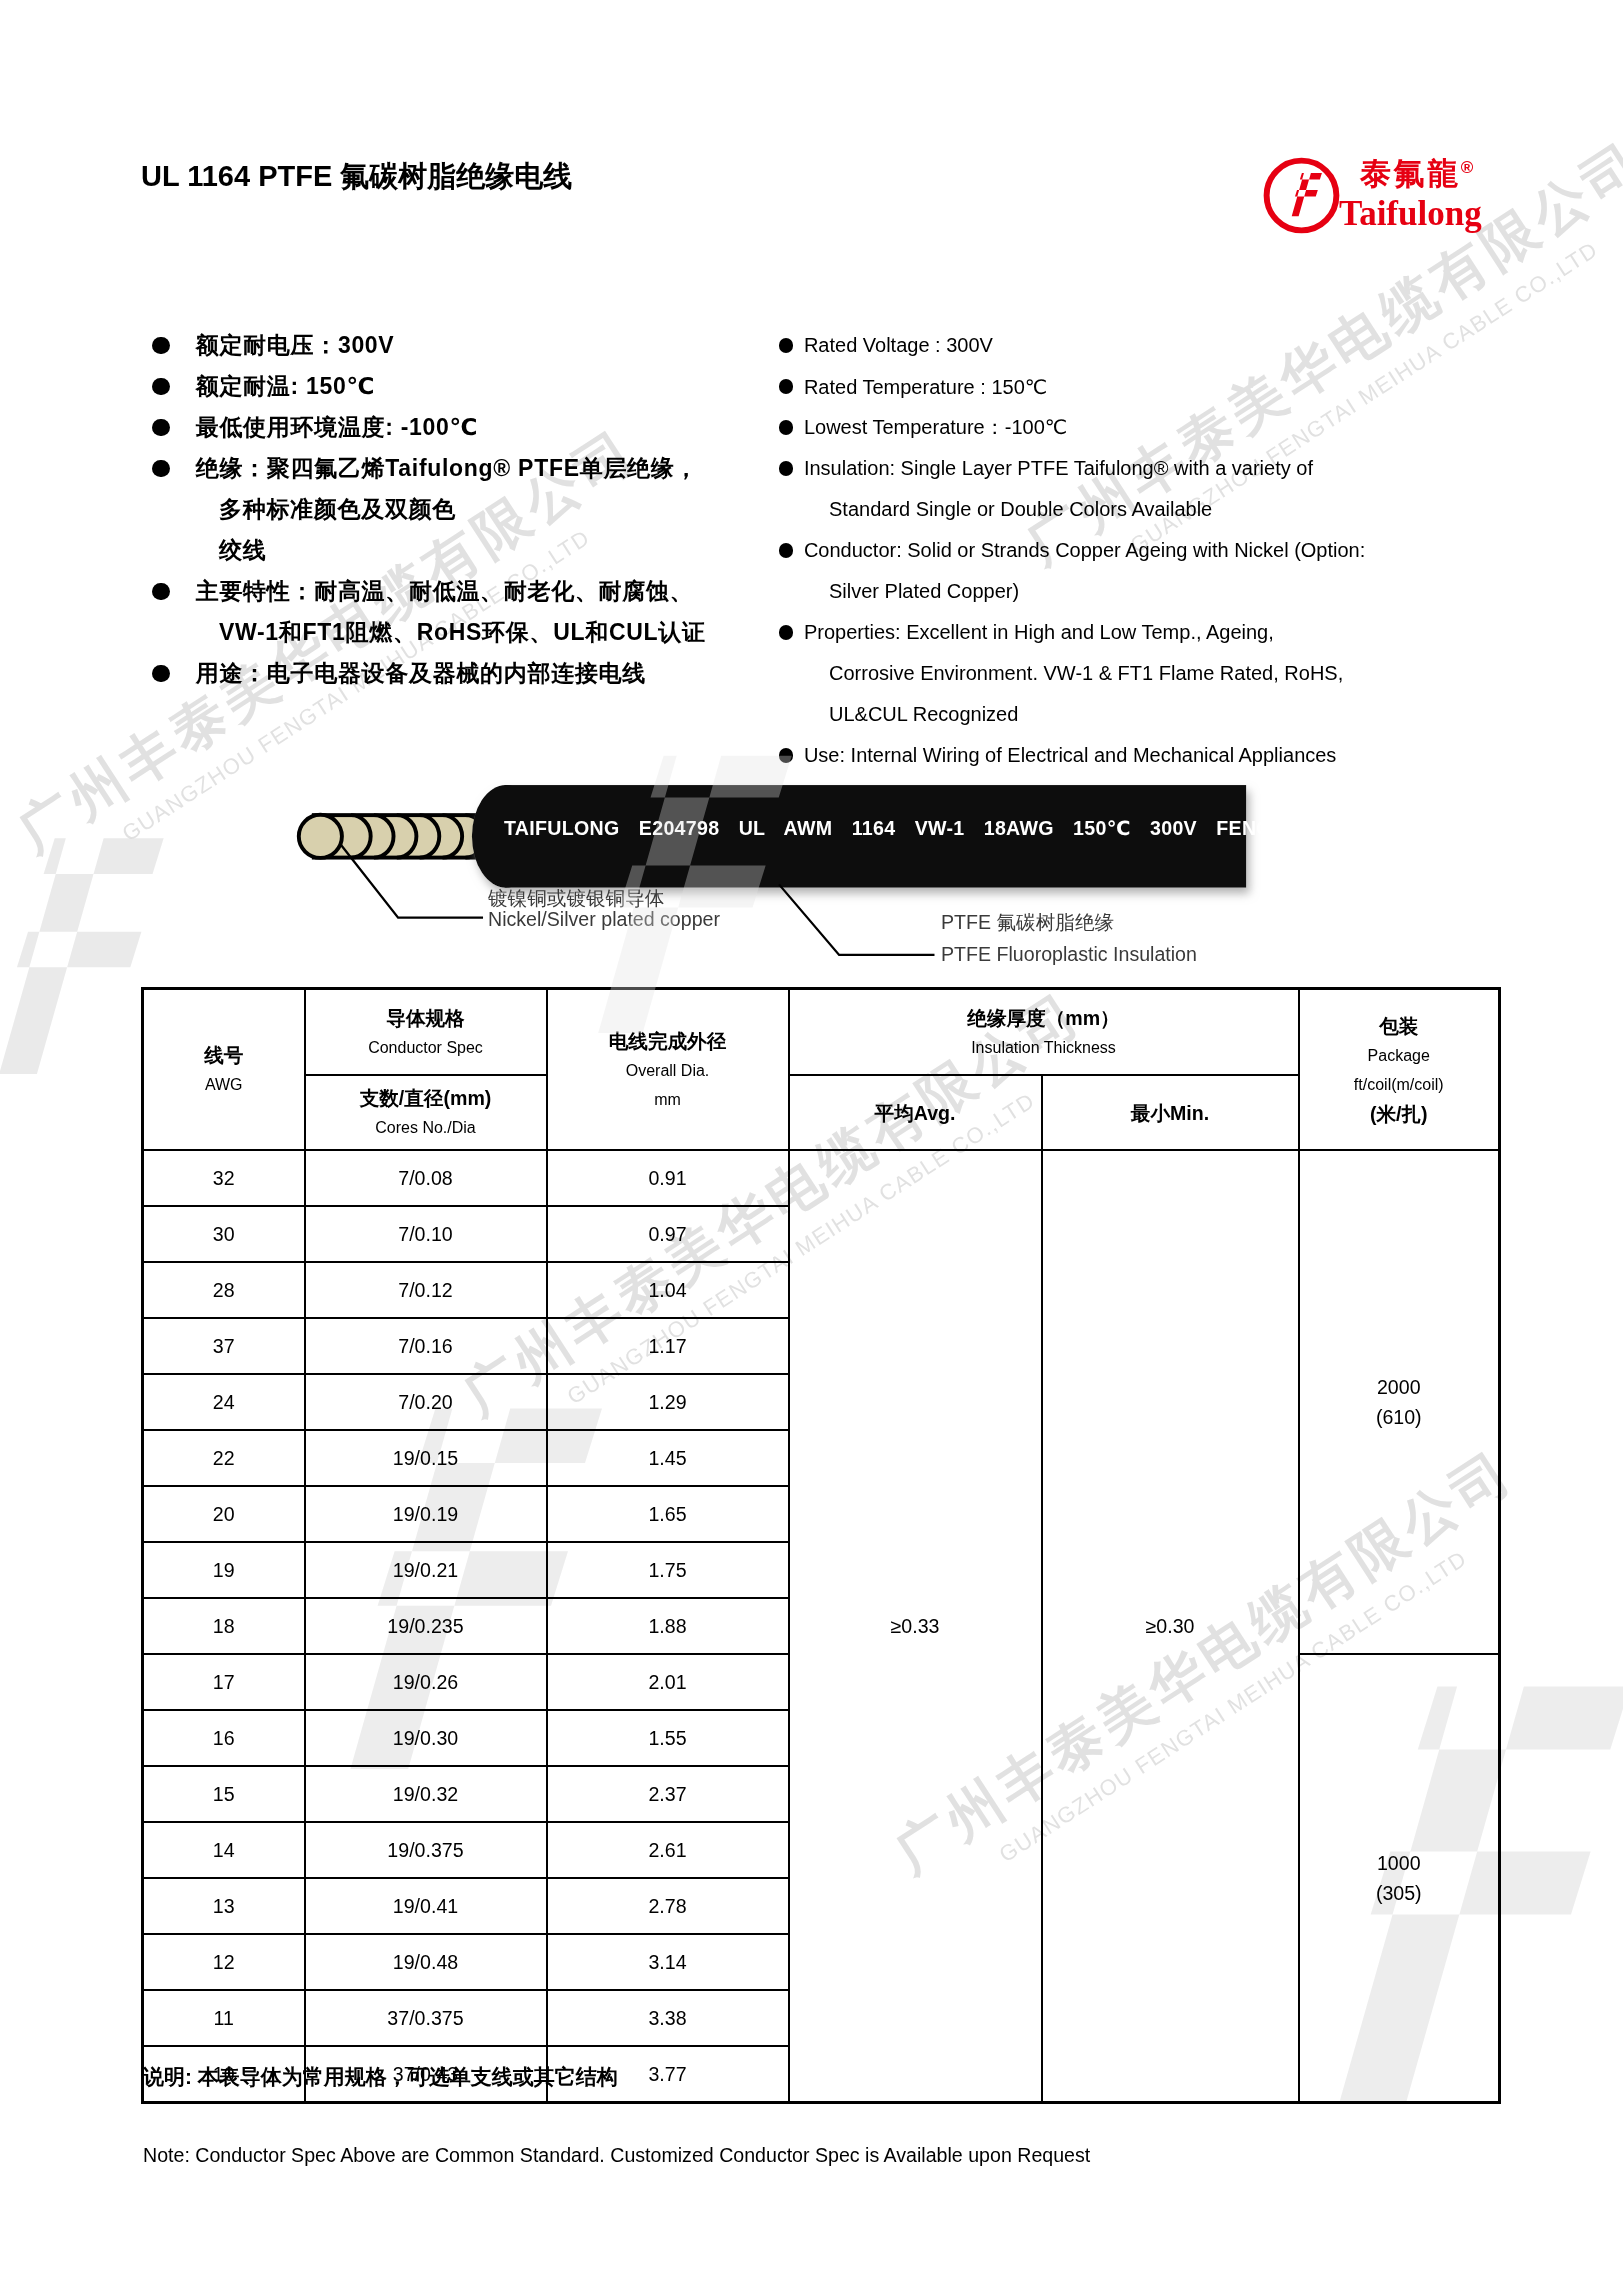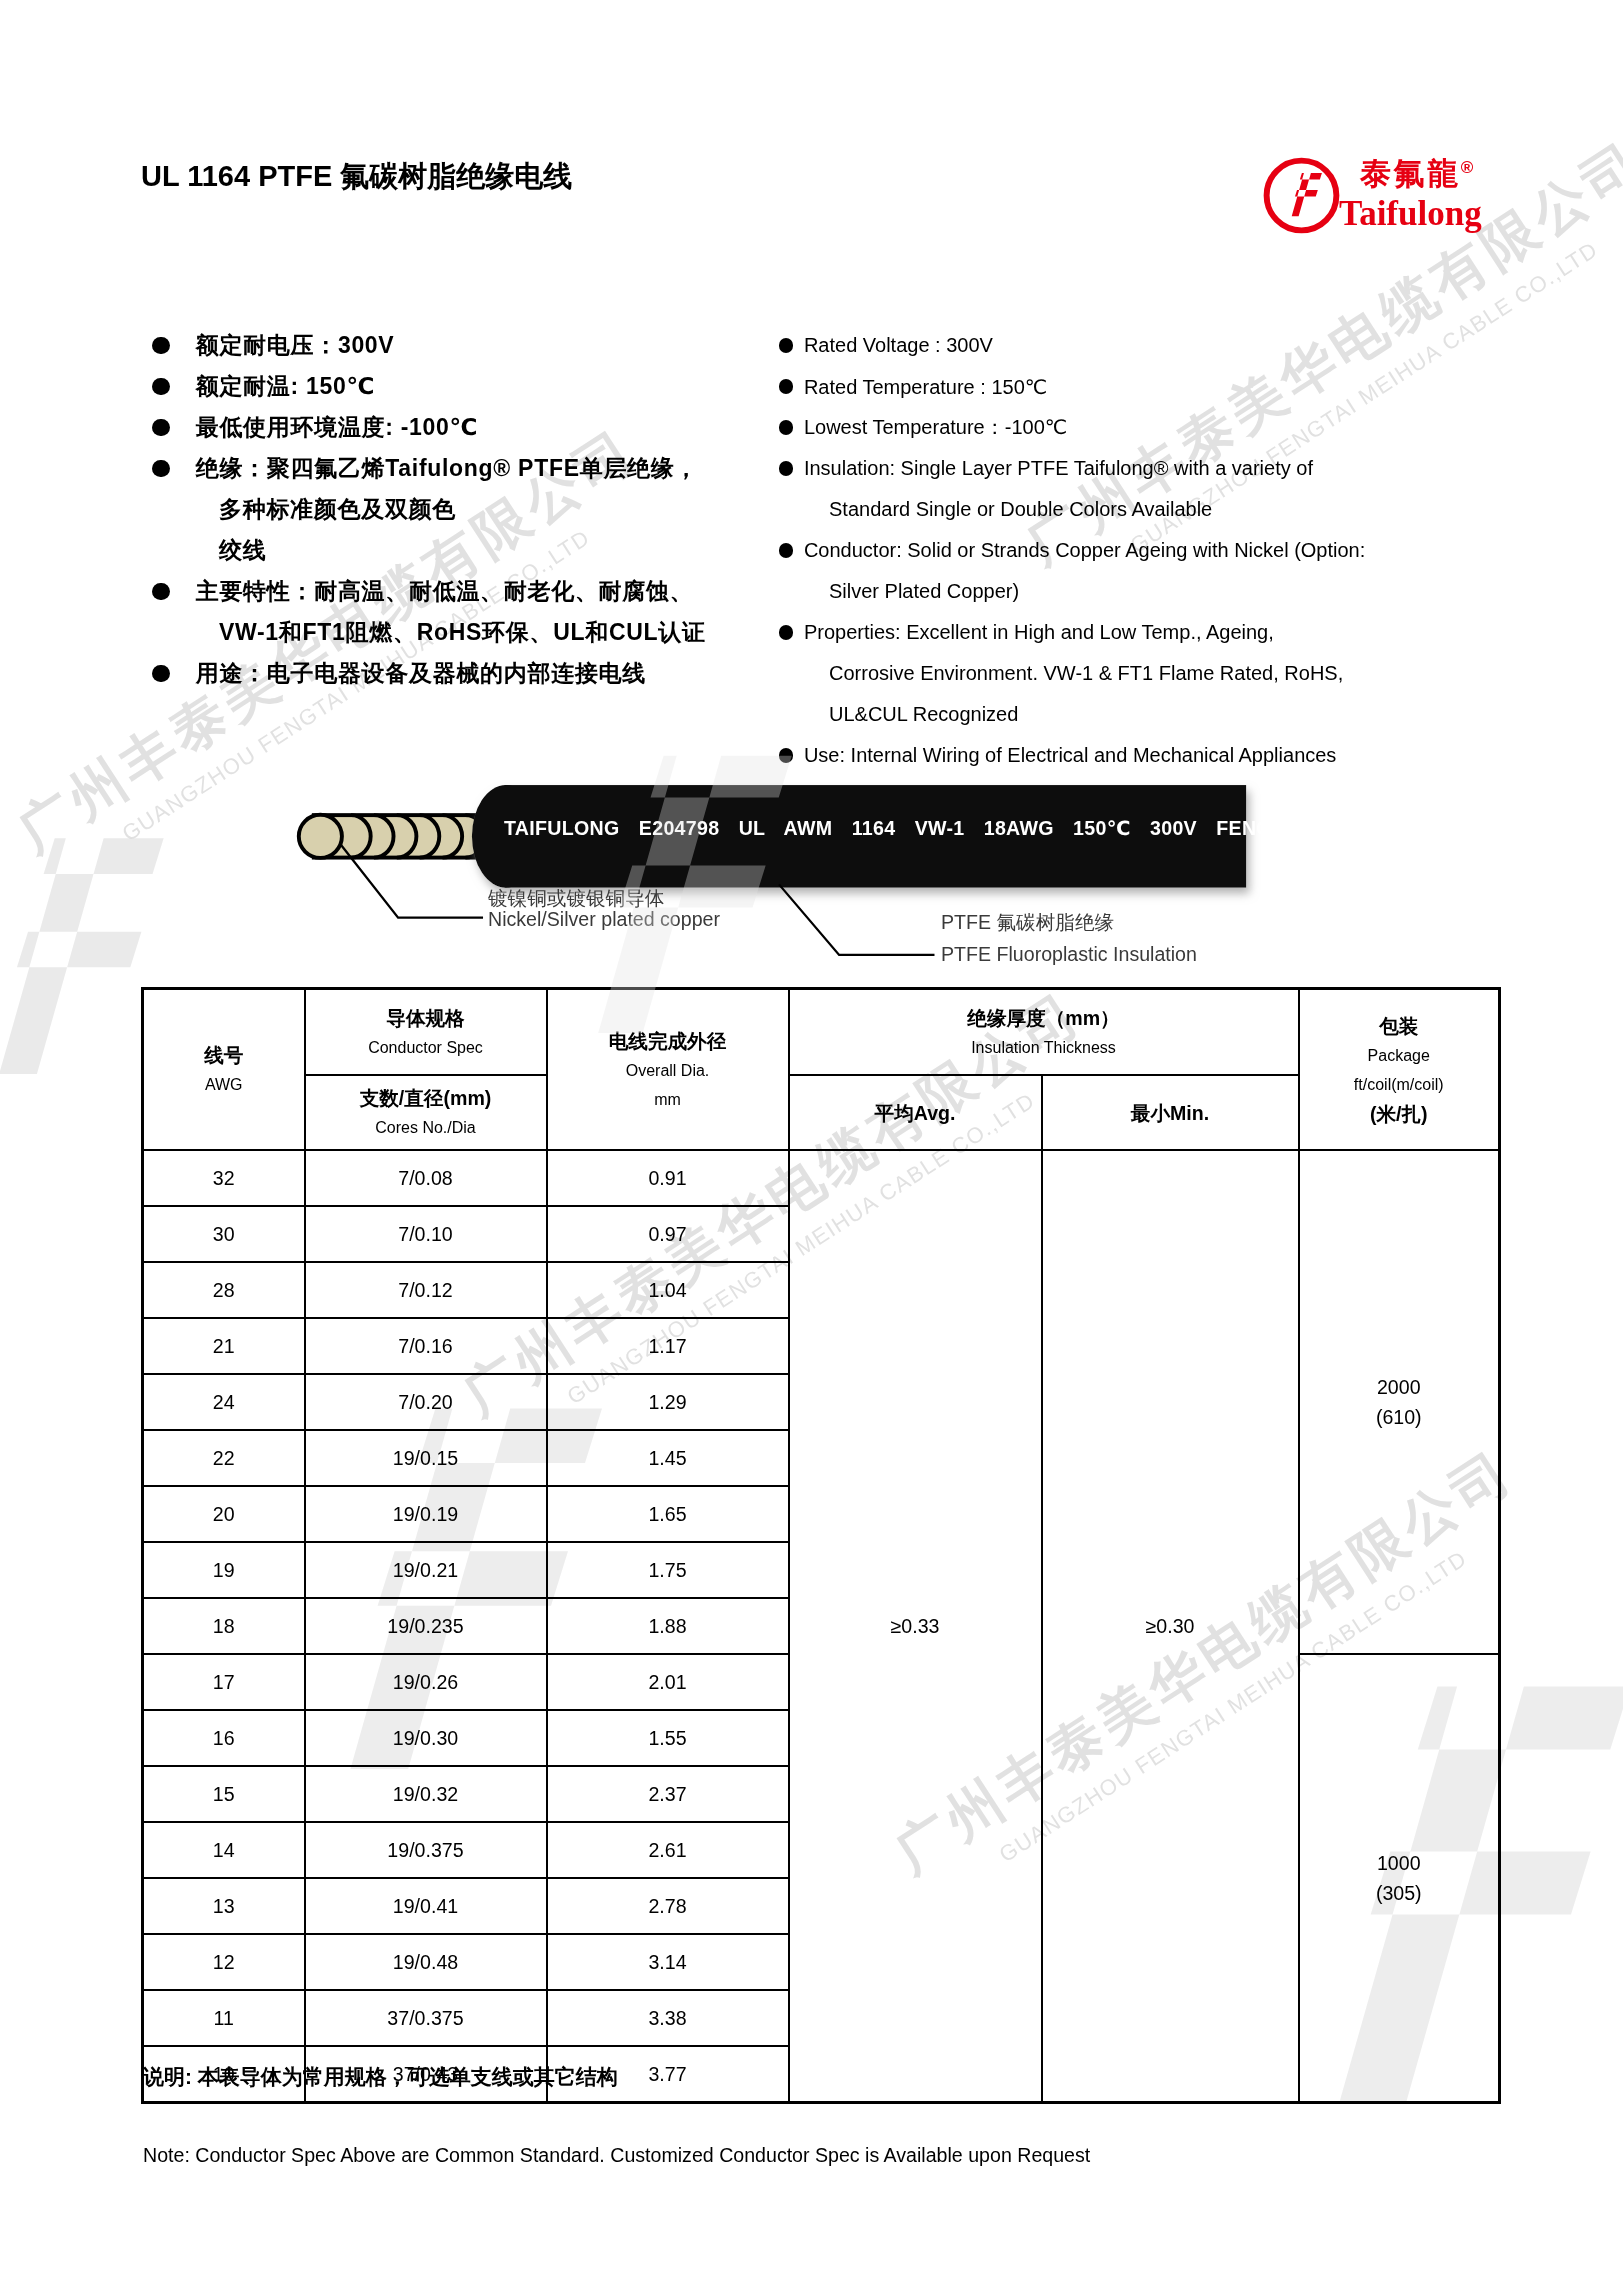--- a/index.html
+++ b/index.html
@@ -329,21 +329,21 @@
           <td>30</td>
           <td>7/0.10</td>
           <td>0.97</td>
         </tr>
         <tr>
           <td>28</td>
           <td>7/0.12</td>
           <td>1.04</td>
         </tr>
         <tr>
-          <td>21</td>
+          <td>37</td>
           <td>7/0.16</td>
           <td>1.17</td>
         </tr>
         <tr>
           <td>24</td>
           <td>7/0.20</td>
           <td>1.29</td>
         </tr>
         <tr>
           <td>22</td>

